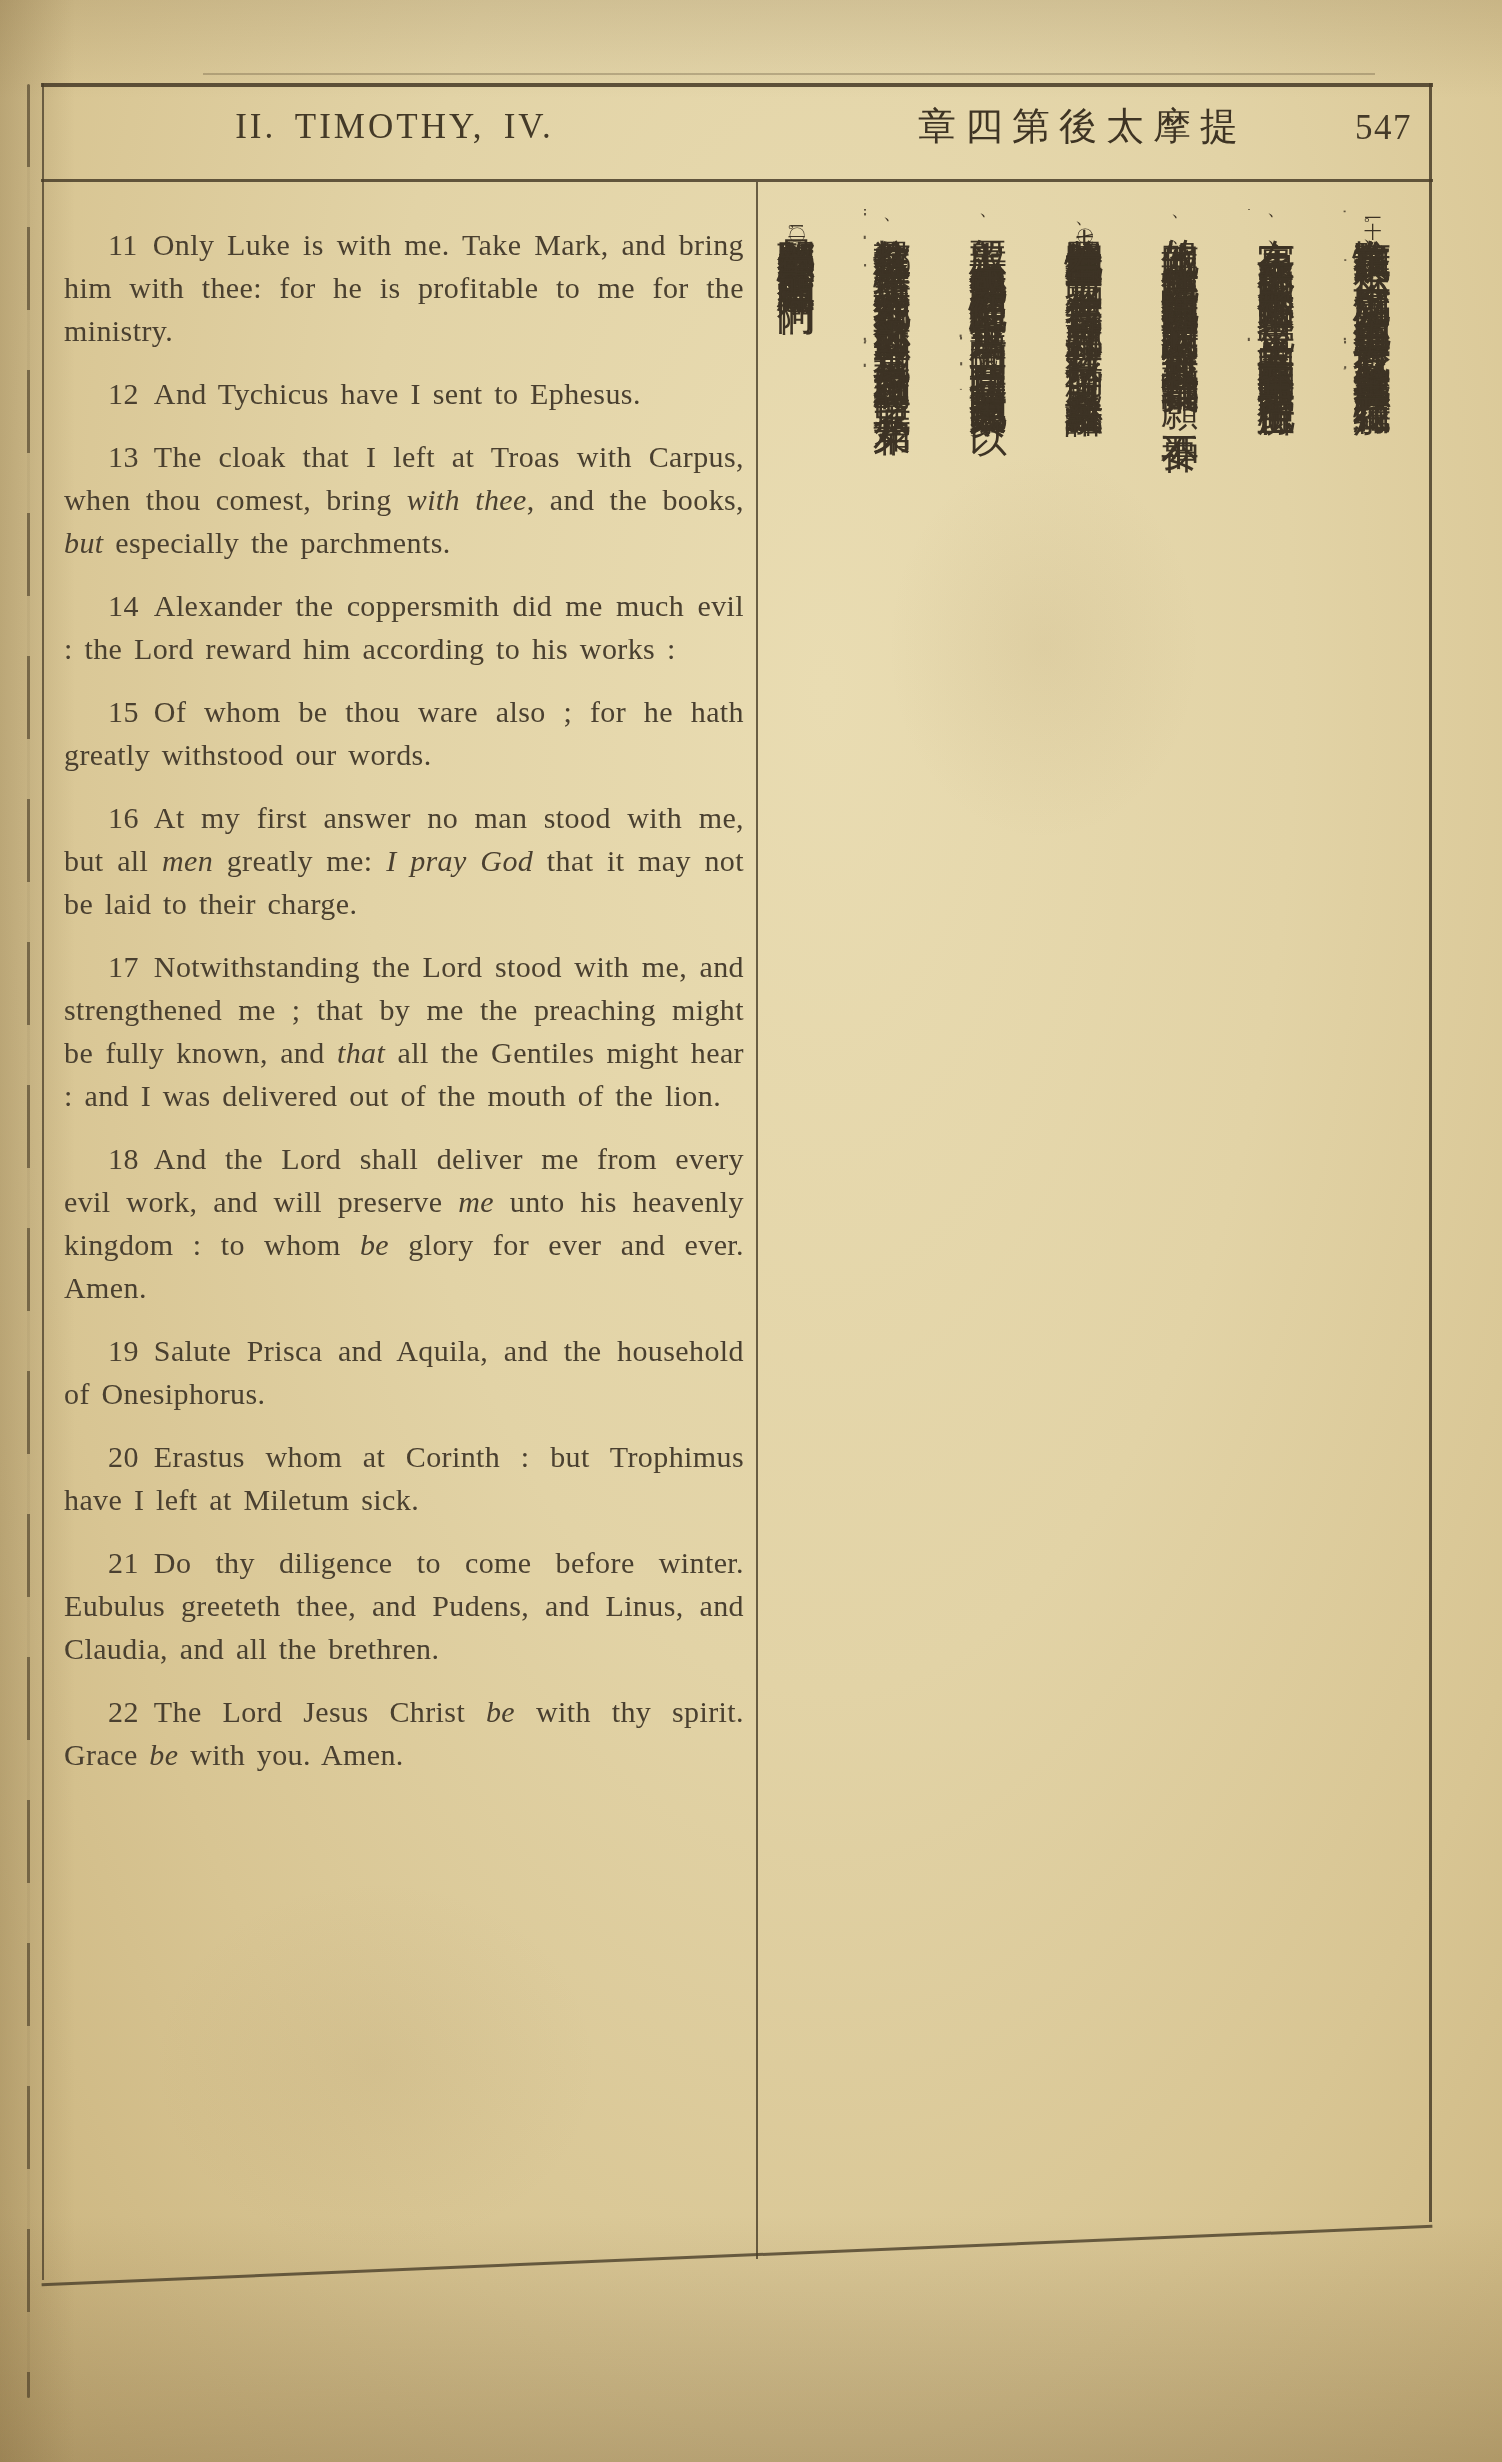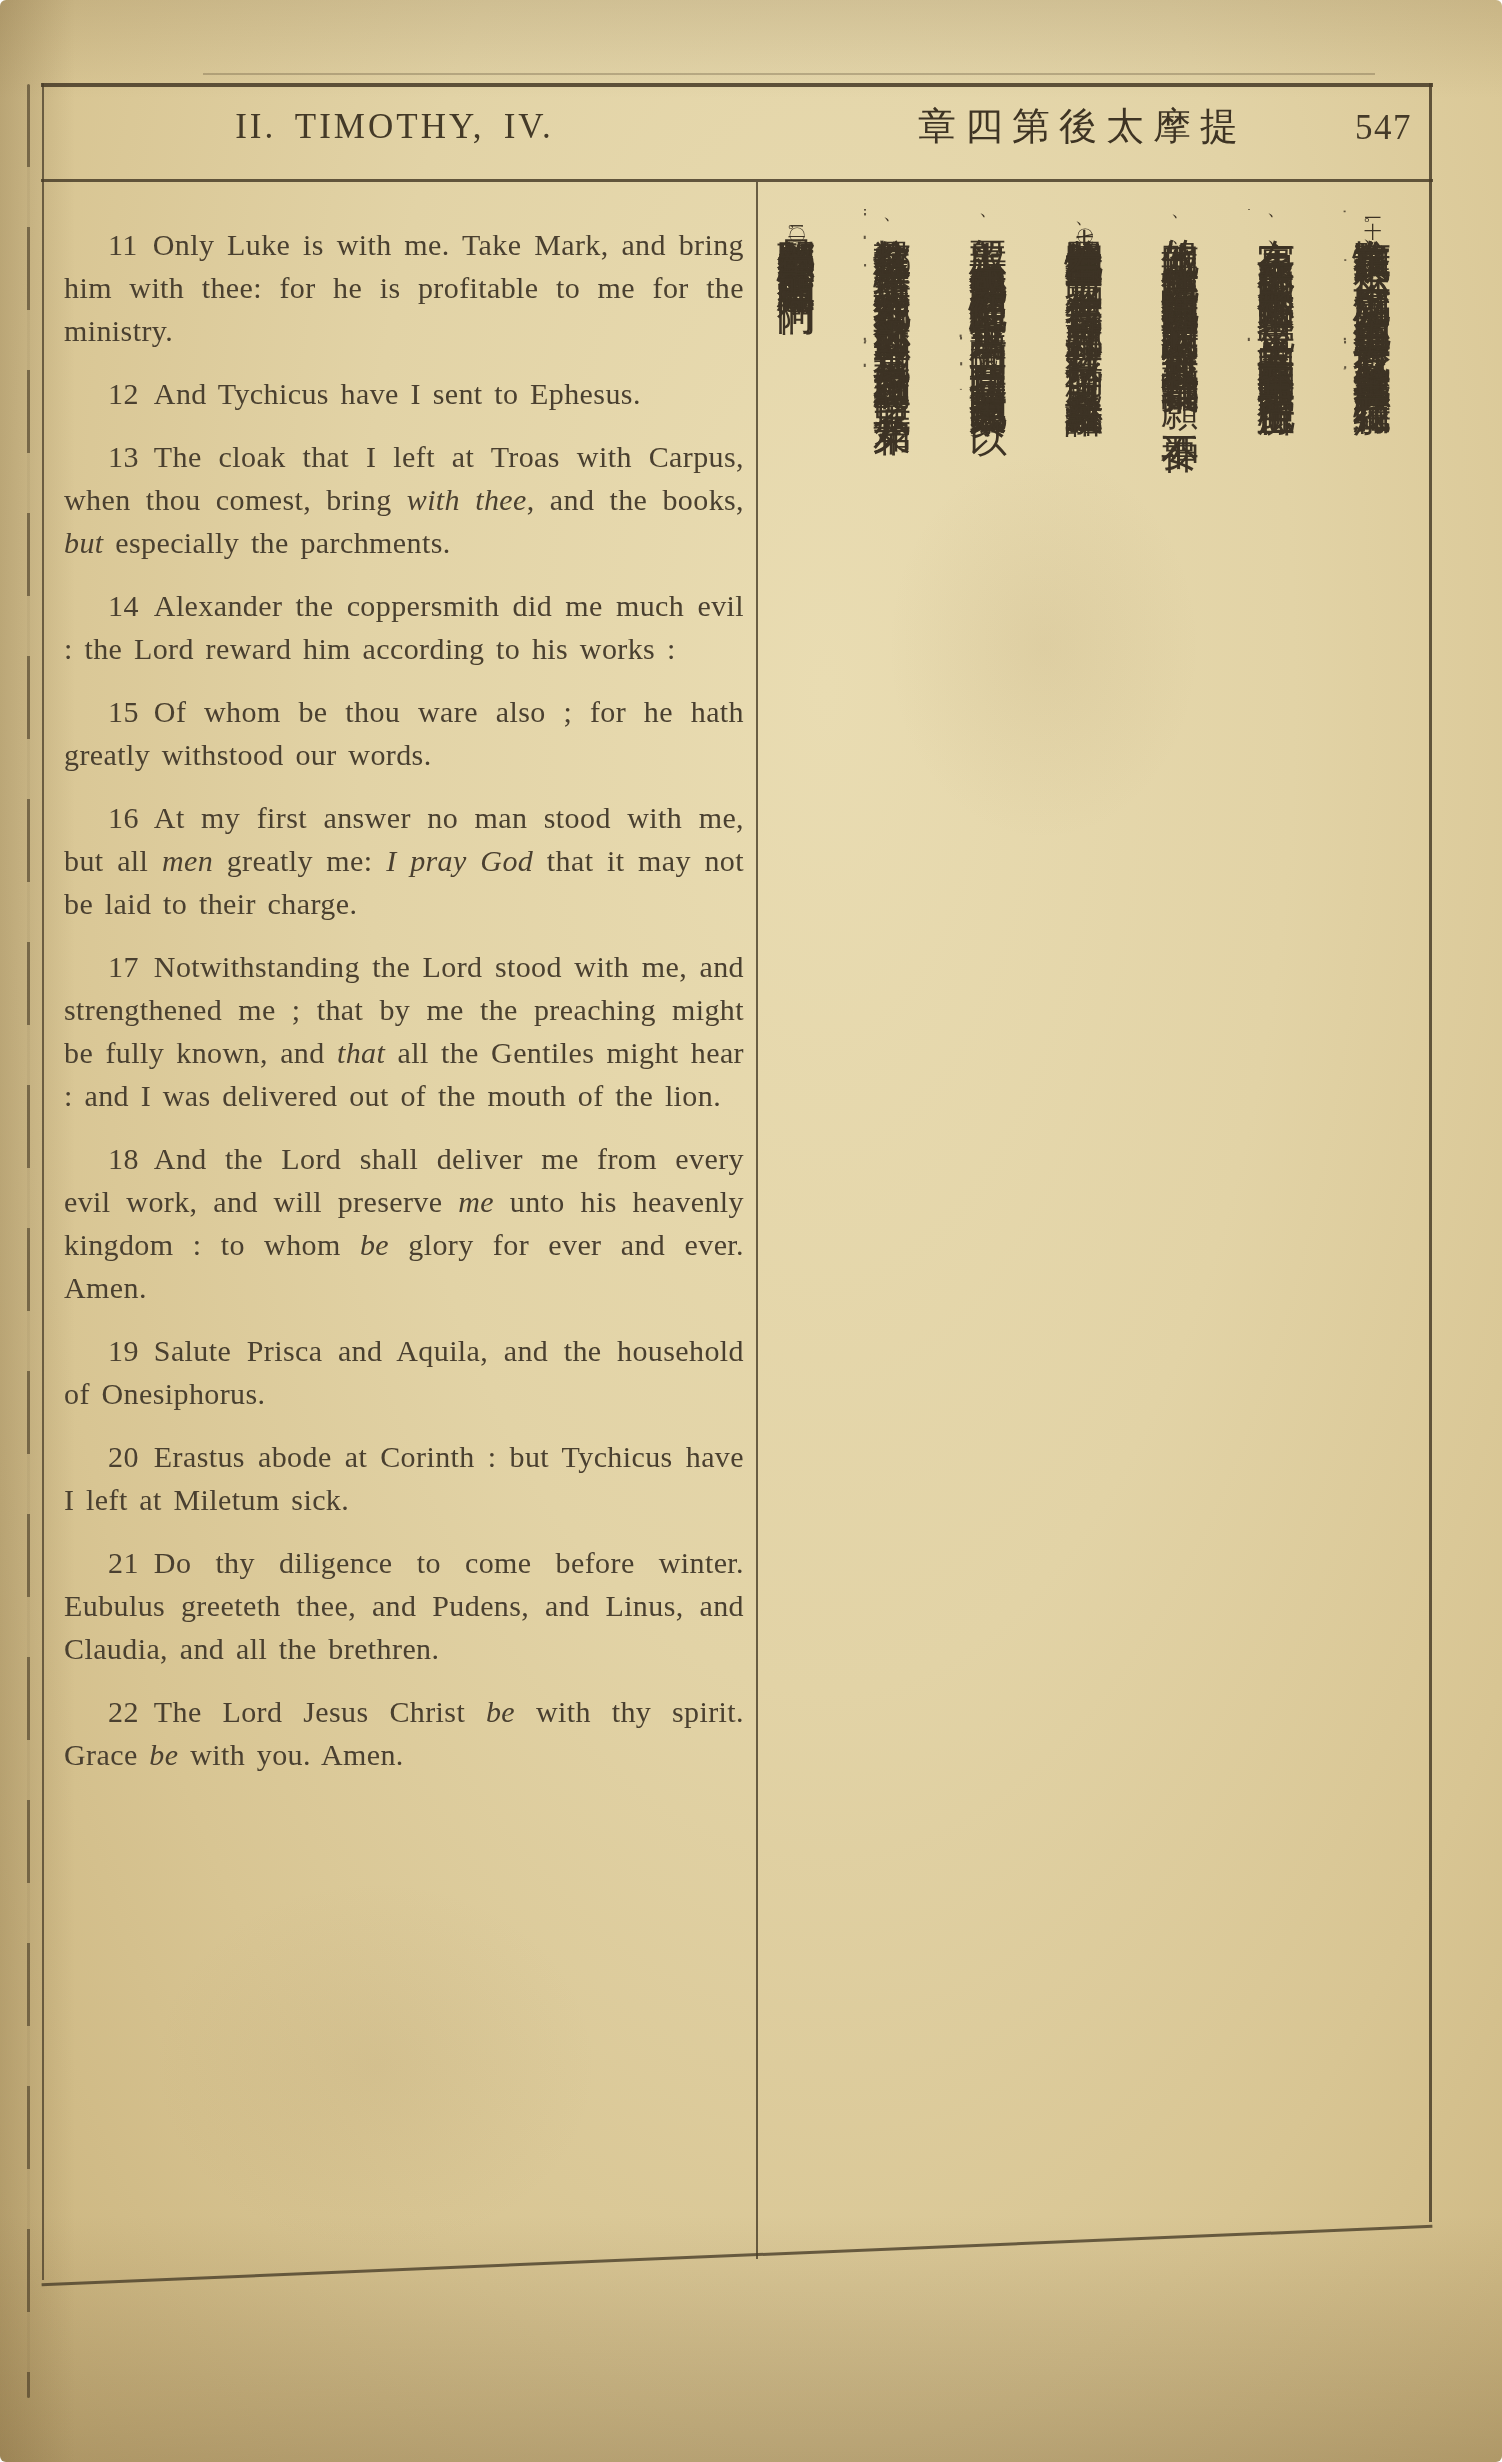--- a/index.html
+++ b/index.html
@@ -7,21 +7,20 @@
     width:1502px;height:2462px;position:relative;overflow:hidden;
     font-family:"Liberation Serif", serif;
   }
   .page{
     position:absolute;inset:0;
     background:
       linear-gradient(to right, rgba(112,88,48,.28), rgba(112,88,48,0) 5%),
       linear-gradient(to top, rgba(105,80,42,.30), rgba(105,80,42,0) 10%),
       linear-gradient(to bottom, rgba(120,95,55,.18), rgba(120,95,55,0) 4%),
       radial-gradient(ellipse at 55% 28%, #e9dcb2 0%, #e2d3a6 40%, #d8c593 70%, #c9b27c 100%);
-    border-radius: 6px;
   }
   
   .gutter{
     position:absolute;left:27px;top:84px;width:3px;height:2314px;
     background:repeating-linear-gradient(to bottom,
       rgba(66,54,34,.60) 0px 83px, rgba(66,54,34,.06) 83px 143px);
     border-radius:1.5px;
   }
   
   .rule{position:absolute;background:#4a3e29;}
@@ -102,21 +101,21 @@
   <div class="eng">
       <p class="verse"><span class="vnum">11</span><span>Only Luke is with me.  Take Mark, and bring him with thee: for he is profitable to me for the ministry.</span></p>
       <p class="verse"><span class="vnum">12</span><span>And Tychicus have I sent to Ephesus.</span></p>
       <p class="verse"><span class="vnum">13</span><span>The cloak that I left at Troas with Carpus, when thou comest, bring </span><span class="it">with thee</span><span>, and the books, </span><span class="it">but</span><span> especially the parchments.</span></p>
       <p class="verse"><span class="vnum">14</span><span>Alexander the coppersmith did me much evil : the Lord reward him according to his works :</span></p>
       <p class="verse"><span class="vnum">15</span><span>Of whom be thou ware also ; for he hath greatly withstood our words.</span></p>
       <p class="verse"><span class="vnum">16</span><span>At my first answer no man stood with me, but all </span><span class="it">men</span><span> greatly me: </span><span class="it">I pray God</span><span> that it may not be laid to their charge.</span></p>
       <p class="verse"><span class="vnum">17</span><span>Notwithstanding the Lord stood with me, and strengthened me ; that by me the preaching might be fully known, and </span><span class="it">that</span><span> all the Gentiles might hear : and I was delivered out of the mouth of the lion.</span></p>
       <p class="verse"><span class="vnum">18</span><span>And the Lord shall deliver me from every evil work, and will preserve </span><span class="it">me</span><span> unto his heavenly kingdom : to whom </span><span class="it">be</span><span> glory for ever and ever.   Amen.</span></p>
       <p class="verse"><span class="vnum">19</span><span>Salute Prisca and Aquila, and the household of Onesiphorus.</span></p>
-      <p class="verse"><span class="vnum">20</span><span>Erastus abode at Corinth : but Tychicus have I left at Miletum sick.</span></p>
+      <p class="verse"><span class="vnum">20</span><span>Erastus whom at Corinth : but Trophimus have I left at Miletum sick.</span></p>
       <p class="verse"><span class="vnum">21</span><span>Do thy diligence to come before winter.   Eubulus greeteth thee, and Pudens, and Linus, and Claudia, and all the brethren.</span></p>
       <p class="verse"><span class="vnum">22</span><span>The Lord Jesus Christ </span><span class="it">be</span><span> with thy spirit.   Grace </span><span class="it">be</span><span> with you.  Amen.</span></p>
     </div>
   <div class="cjk">
       <div class="col"><span class="note">十一</span><span class="base">惟有</span><span class="pn">路加</span><span class="base">在我這裏</span><span class="punc">。</span><span class="base">你來</span><span class="punc">、</span><span class="base">就領</span><span class="pn">馬可</span><span class="base">同來</span><span class="punc">、</span><span class="base">因爲他在傳道的事上</span><span class="punc">、</span><span class="base">於我有益處</span><span class="punc">。</span><span class="note">〇十二</span><span class="base">我已差遣</span><span class="pn">推基古</span><span class="base">往</span><span class="pn">以弗所</span><span class="base">去</span><span class="punc">。</span><span class="note">〇十三</span><span class="base">我在</span><span class="pn">特羅亞</span><span class="pn">加</span></div>
       <div class="col"><span class="pn">布</span><span class="base">家裏</span><span class="punc">、</span><span class="base">所留下的那件外衣</span><span class="punc">、</span><span class="base">你來的時候帶了來</span><span class="punc">、</span><span class="base">也帶書來</span><span class="punc">、</span><span class="base">羊皮的書卷</span><span class="punc">、</span><span class="base">更是要緊</span><span class="note">〇十四</span><span class="base">銅匠</span><span class="pn">亞力山大</span><span class="base">多方害我</span><span class="punc">、</span><span class="base">願主照他所行</span></div>
       <div class="col"><span class="base">的報應他</span><span class="punc">、</span><span class="note">〇十五</span><span class="base">你也應當謹防他</span><span class="punc">、</span><span class="base">因爲他極力阻撓我們的道理</span><span class="punc">。</span><span class="note">〇十六</span><span class="base">我初次申訴的時候</span><span class="punc">、</span><span class="base">無人前來護庇我</span><span class="punc">、</span><span class="base">倒都離棄我</span><span class="punc">、</span><span class="base">願　神不要</span></div>
       <div class="col"><span class="base">將這罪歸給他們</span><span class="note">〇十七</span><span class="base">惟主在我左右</span><span class="punc">、</span><span class="base">賜我力量</span><span class="punc">、</span><span class="base">使我傳盡福音</span><span class="punc">、</span><span class="base">叫異邦人都聽見</span><span class="punc">、</span><span class="base">我就得救</span><span class="punc">、</span><span class="base">脫了獅子口</span><span class="punc">。</span><span class="note">〇十八</span><span class="base">主又必拯救我脫離諸</span></div>
       <div class="col"><span class="base">般惡事</span><span class="punc">、</span><span class="base">也必保佑我得進他的天國</span><span class="punc">、</span><span class="base">惟願榮耀歸給他</span><span class="punc">、</span><span class="base">世世永無窮盡</span><span class="punc">。</span><span class="base">阿們</span><span class="punc">。</span><span class="note">〇十九</span><span class="base">問</span><span class="pn">百基拉</span><span class="pn">亞居拉</span><span class="base">安</span><span class="punc">。</span><span class="base">也問</span><span class="pn">阿尼色弗</span><span class="base">家裏人安</span><span class="punc">。</span><span class="note">〇二十</span><span class="pn">以</span></div>
       <div class="col"><span class="pn">拉都</span><span class="base">還住在</span><span class="pn">歌林多</span><span class="punc">、</span><span class="pn">特羅非摩</span><span class="base">患病</span><span class="punc">、</span><span class="base">我留他在</span><span class="pn">米利都</span><span class="punc">。</span><span class="note">〇二一</span><span class="base">你務必在冬天以前</span><span class="punc">、</span><span class="base">到我這裏來</span><span class="punc">。</span><span class="pn">友布羅</span><span class="pn">布田</span><span class="pn">利奴</span><span class="punc">、</span><span class="pn">革老底亞</span><span class="punc">、</span><span class="base">和衆弟</span></div>

